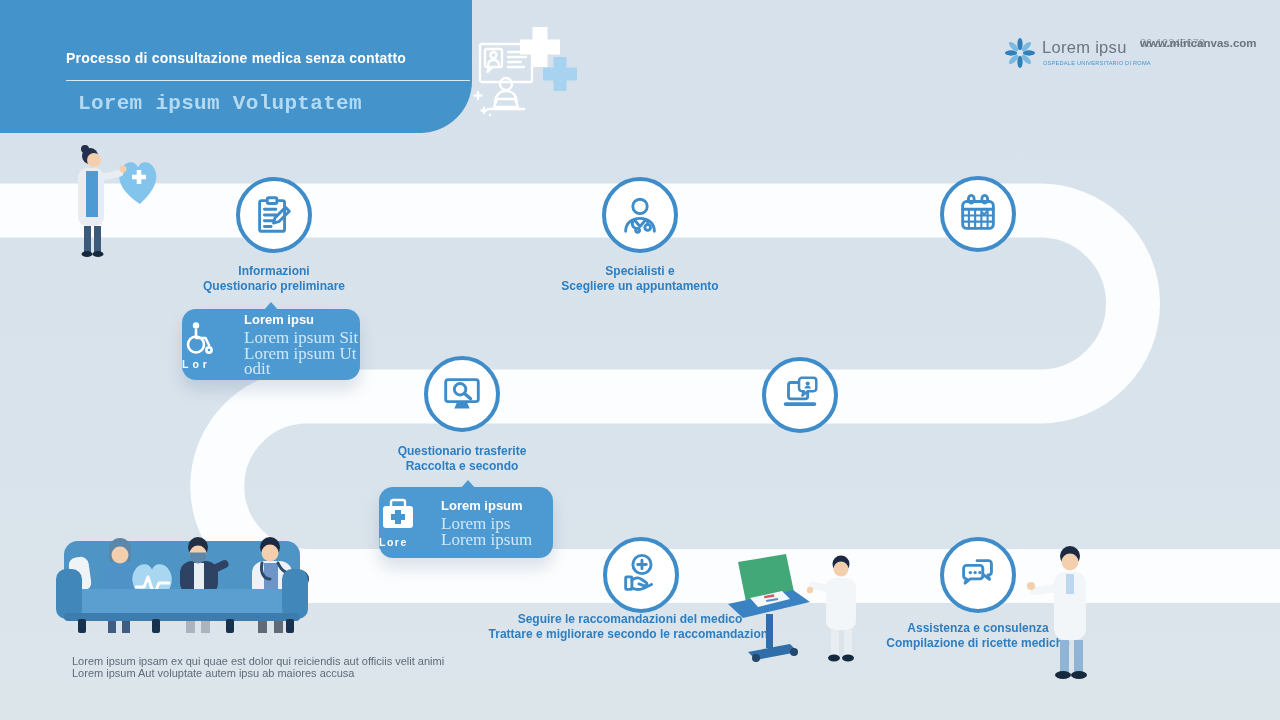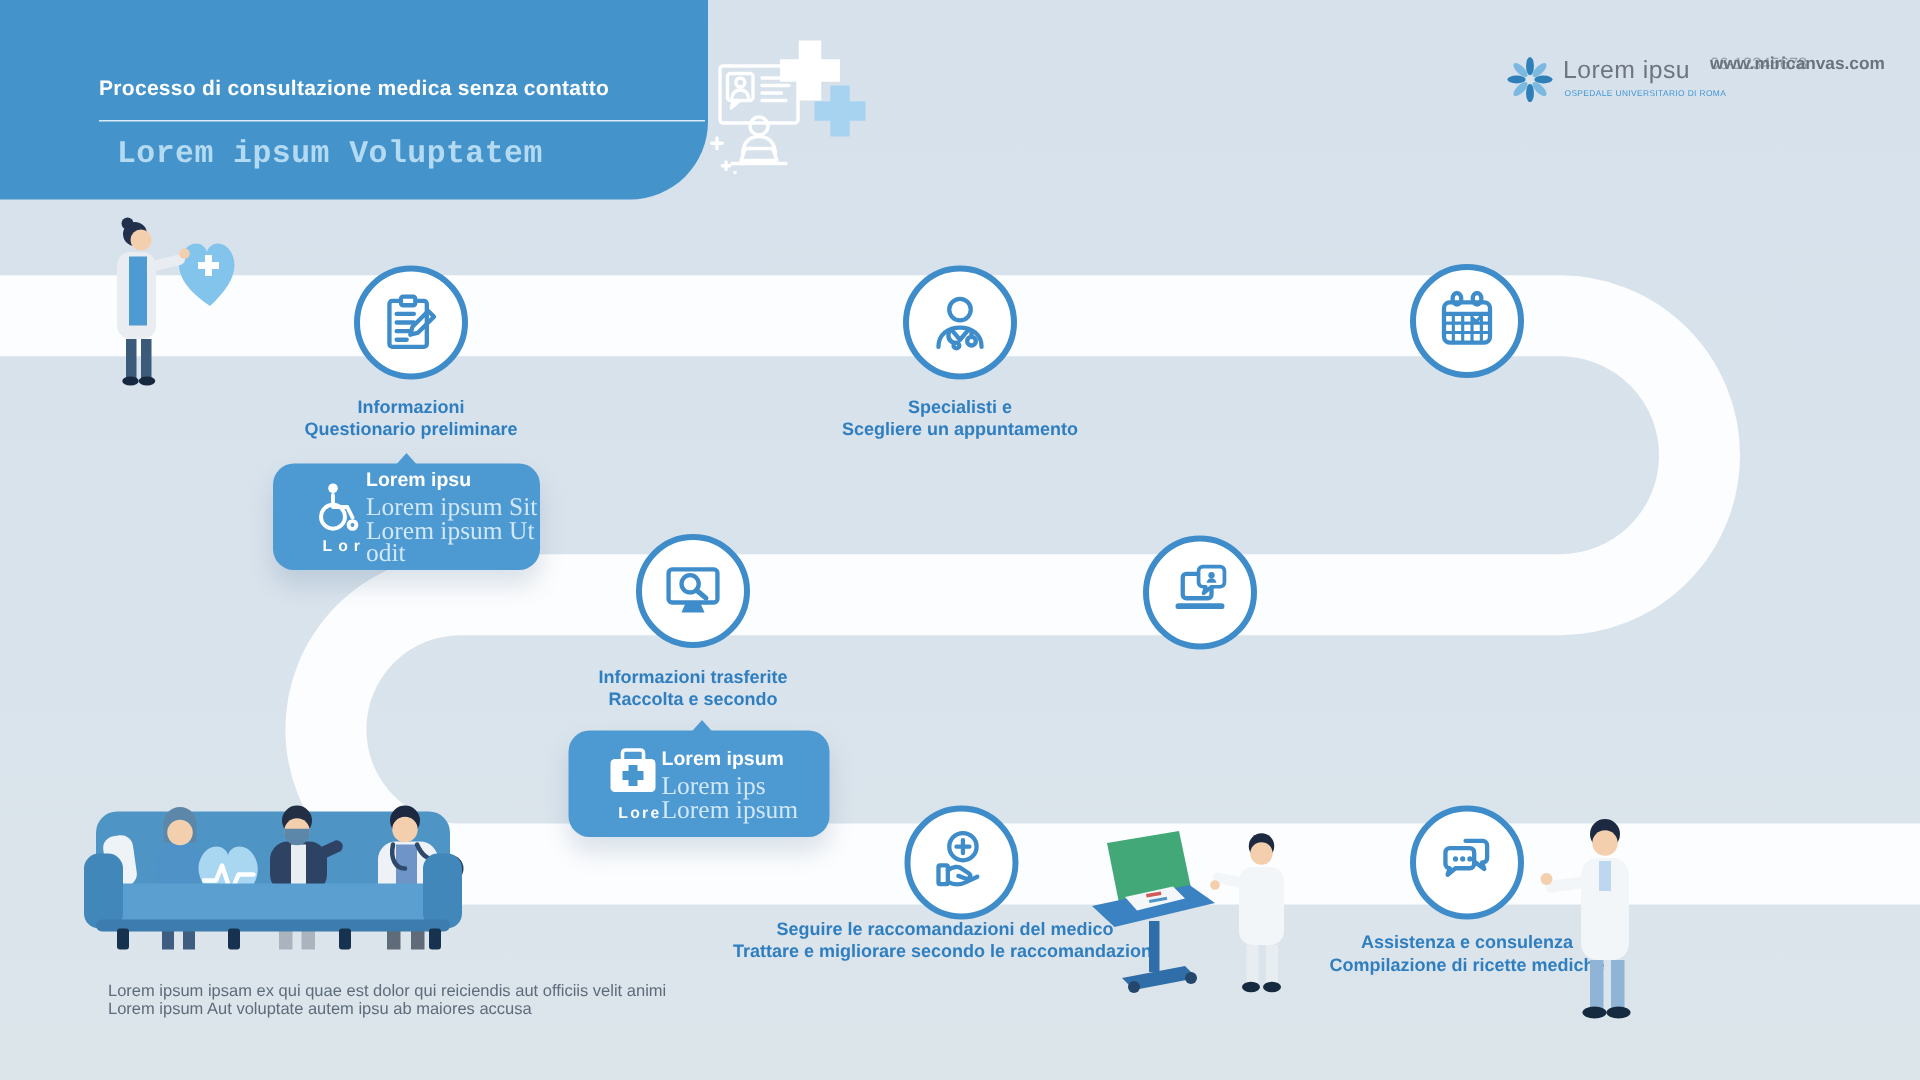--- a/index.html
+++ b/index.html
@@ -23,21 +23,21 @@
   .brand-phone{position:absolute;left:1140px;top:37px;font-size:11px;color:#97a0aa;white-space:nowrap;}
   .brand-site{position:absolute;left:1140px;top:37px;font-size:11.5px;font-weight:bold;color:#69737e;white-space:nowrap;}
 
   
   .step-circle{position:absolute;width:76px;height:76px;border:4px solid #3e8cc9;border-radius:50%;background:#ffffff;box-sizing:border-box;display:flex;align-items:center;justify-content:center;}
   .step-label{position:absolute;text-align:center;color:#2e7ec0;font-weight:bold;font-size:12px;line-height:14.5px;}
 
   
   .callout{position:absolute;width:178px;height:71px;background:#4d99d1;border-radius:14px;box-shadow:0 10px 16px rgba(60,100,140,.18);display:flex;align-items:center;}
   .callout-pointer{position:absolute;top:-15px;width:0;height:0;border:8px solid transparent;border-bottom:9px solid #4d99d1;}
-  .callout-iconcol{width:62px;display:flex;flex-direction:column;align-items:flex-end;gap:2px;}
+  .callout-iconcol{width:62px;display:flex;flex-direction:column;align-items:flex-start;gap:2px;}
   .callout-iconlabel{color:#ffffff;font-weight:bold;font-size:10.5px;}
   .callout-text{flex:1;}
   .callout-title{color:#ffffff;font-weight:bold;font-size:13px;margin-bottom:3px;}
   .callout-line{color:#d2e8f8;font-size:17px;line-height:15.5px;font-family:Liberation Serif, serif;}
 
   .footnote{position:absolute;left:72px;top:656px;font-size:11px;line-height:11.5px;color:#5e6b7a;}
 </style>
 </head>
 <body>
 
@@ -49,21 +49,21 @@
 
   <div class="step-label" style="left:164px;top:264px;width:220px">
     <div>Informazioni</div>
       <div>Questionario preliminare</div>
   </div>
   <div class="step-label" style="left:525px;top:264px;width:230px">
     <div>Specialisti e</div>
       <div>Scegliere un appuntamento</div>
   </div>
   <div class="step-label" style="left:352px;top:444px;width:220px">
-    <div>Informazioni trasferite</div>
+    <div>Questionario trasferite</div>
       <div>Raccolta e secondo</div>
   </div>
   <div class="step-label" style="left:485px;top:612px;width:290px">
     <div>Seguire le raccomandazioni del medico</div>
       <div>Trattare e migliorare secondo le raccomandazioni</div>
   </div>
   <div class="step-label" style="left:863px;top:621px;width:230px">
     <div>Assistenza e consulenza</div>
       <div>Compilazione di ricette mediche</div>
   </div>

